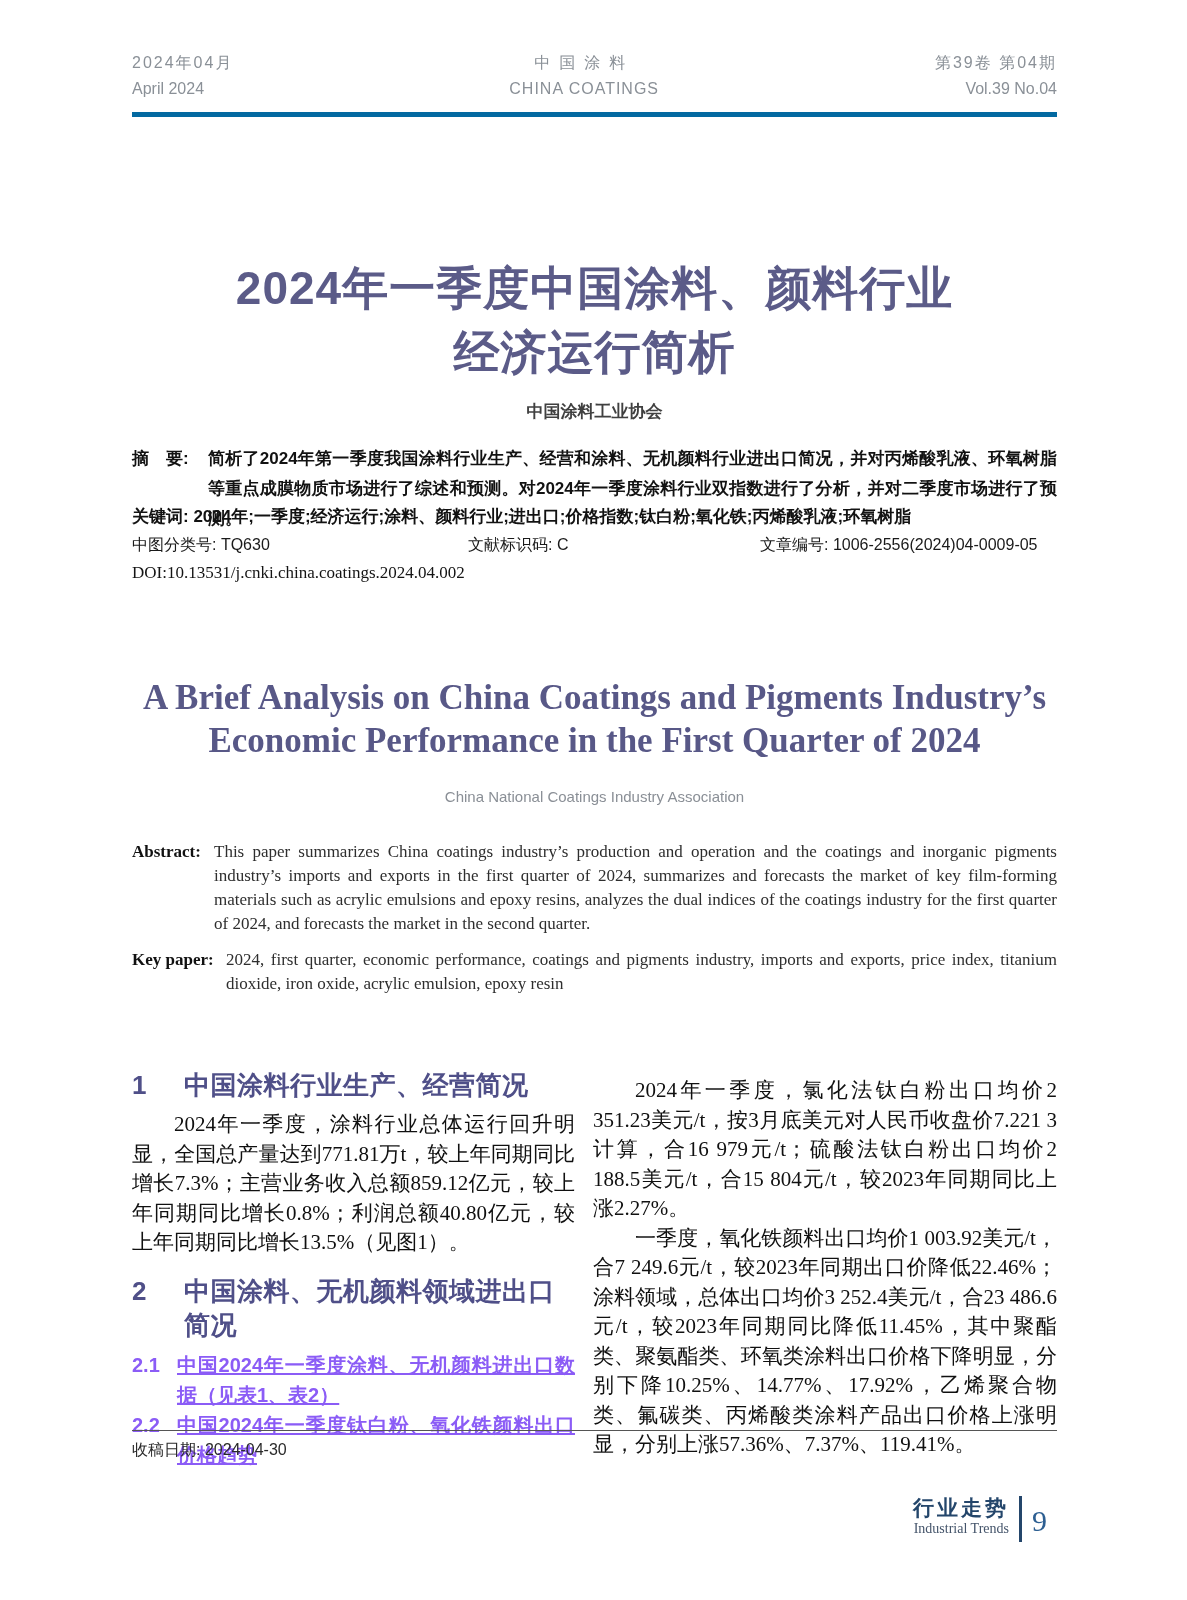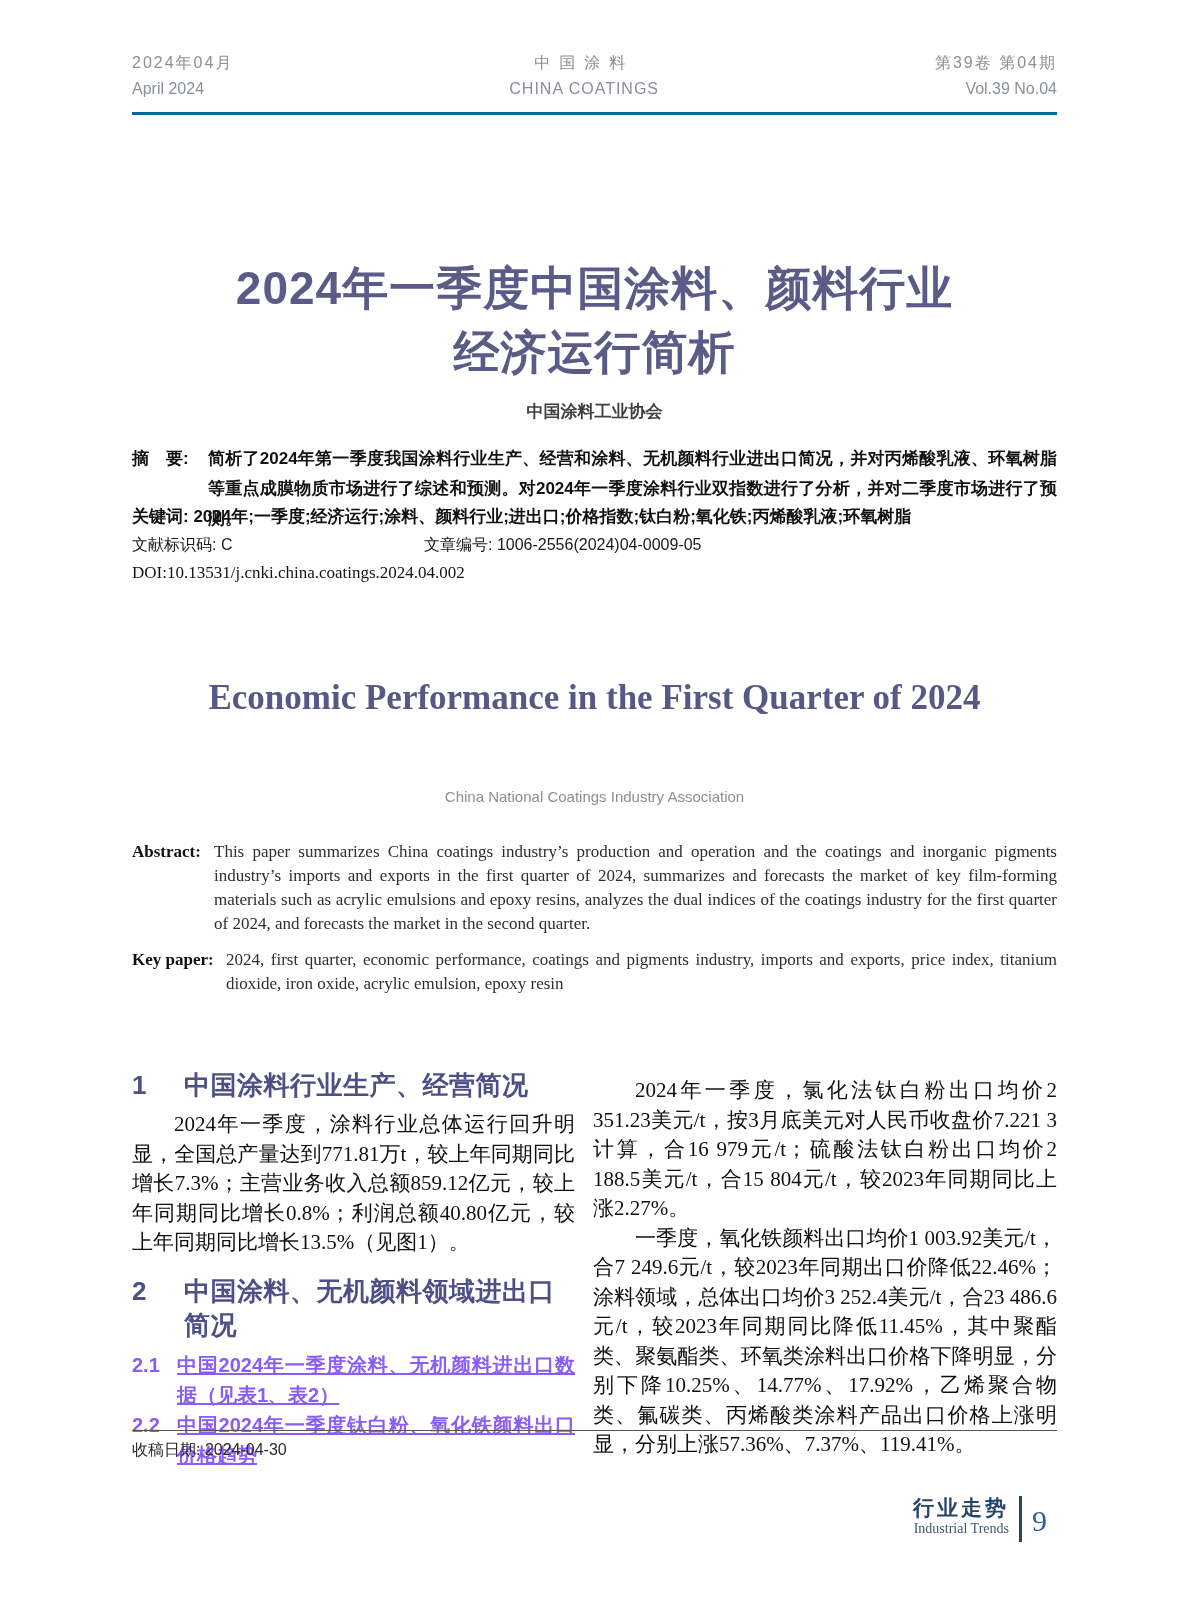--- a/index.html
+++ b/index.html
@@ -13,21 +13,21 @@
   }
   .abs { position: absolute; }
   .content-x { left: 132px; width: 925px; }
 
   
   .journal-header {
     top: 50px;
     display: flex; justify-content: space-between; align-items: flex-end;
     color: #8a9097;
     padding-bottom: 10px;
-    border-bottom: 3px solid #0369a1;
+    border-bottom: 5px solid #0369a1;
   }
   .jh-col { line-height: 26px; font-size: 16px; }
   .jh-left { text-align: left; }
   .jh-center { text-align: center; }
   .jh-right { text-align: right; }
   .jh-cn { letter-spacing: 2px; }
   .jh-center .jh-cn { letter-spacing: 9px; }
   .jh-center .jh-en { letter-spacing: 1px; }
 
   
@@ -201,26 +201,28 @@
 
 <div class="abs content-x cn-abstract">
   <span class="label">摘　要:</span>
   <div class="text">简析了2024年第一季度我国涂料行业生产、经营和涂料、无机颜料行业进出口简况，并对丙烯酸乳液、环氧树脂等重点成膜物质市场进行了综述和预测。对2024年一季度涂料行业双指数进行了分析，并对二季度市场进行了预测。</div>
 </div>
 <div class="abs content-x cn-keywords">
   <span>关键词:</span>
   <span>2024年;一季度;经济运行;涂料、颜料行业;进出口;价格指数;钛白粉;氧化铁;丙烯酸乳液;环氧树脂</span>
 </div>
 <div class="abs content-x cn-meta">
+  <span class="m1">中图分类号: TQ630</span>
   <span class="m2">文献标识码: C</span>
   <span class="m3">文章编号: 1006-2556(2024)04-0009-05</span>
 </div>
 <div class="abs content-x doi-line">DOI:10.13531/j.cnki.china.coatings.2024.04.002</div>
 
 <div class="abs content-x en-title">
+  <div>A Brief Analysis on China Coatings and Pigments Industry’s</div>
   <div>Economic Performance in the First Quarter of 2024</div>
 </div>
 <div class="abs content-x en-author">China National Coatings Industry Association</div>
 
 <div class="abs content-x en-abstract">
   <span class="label">Abstract:</span>
   <div class="text">This paper summarizes China coatings industry’s production and operation and the coatings and inorganic pigments industry’s imports and exports in the first quarter of 2024, summarizes and forecasts the market of key film-forming materials such as acrylic emulsions and epoxy resins, analyzes the dual indices of the coatings industry for the first quarter of 2024, and forecasts the market in the second quarter.</div>
 </div>
 <div class="abs content-x en-abstract en-keywords">
   <span class="label">Key paper:</span>

